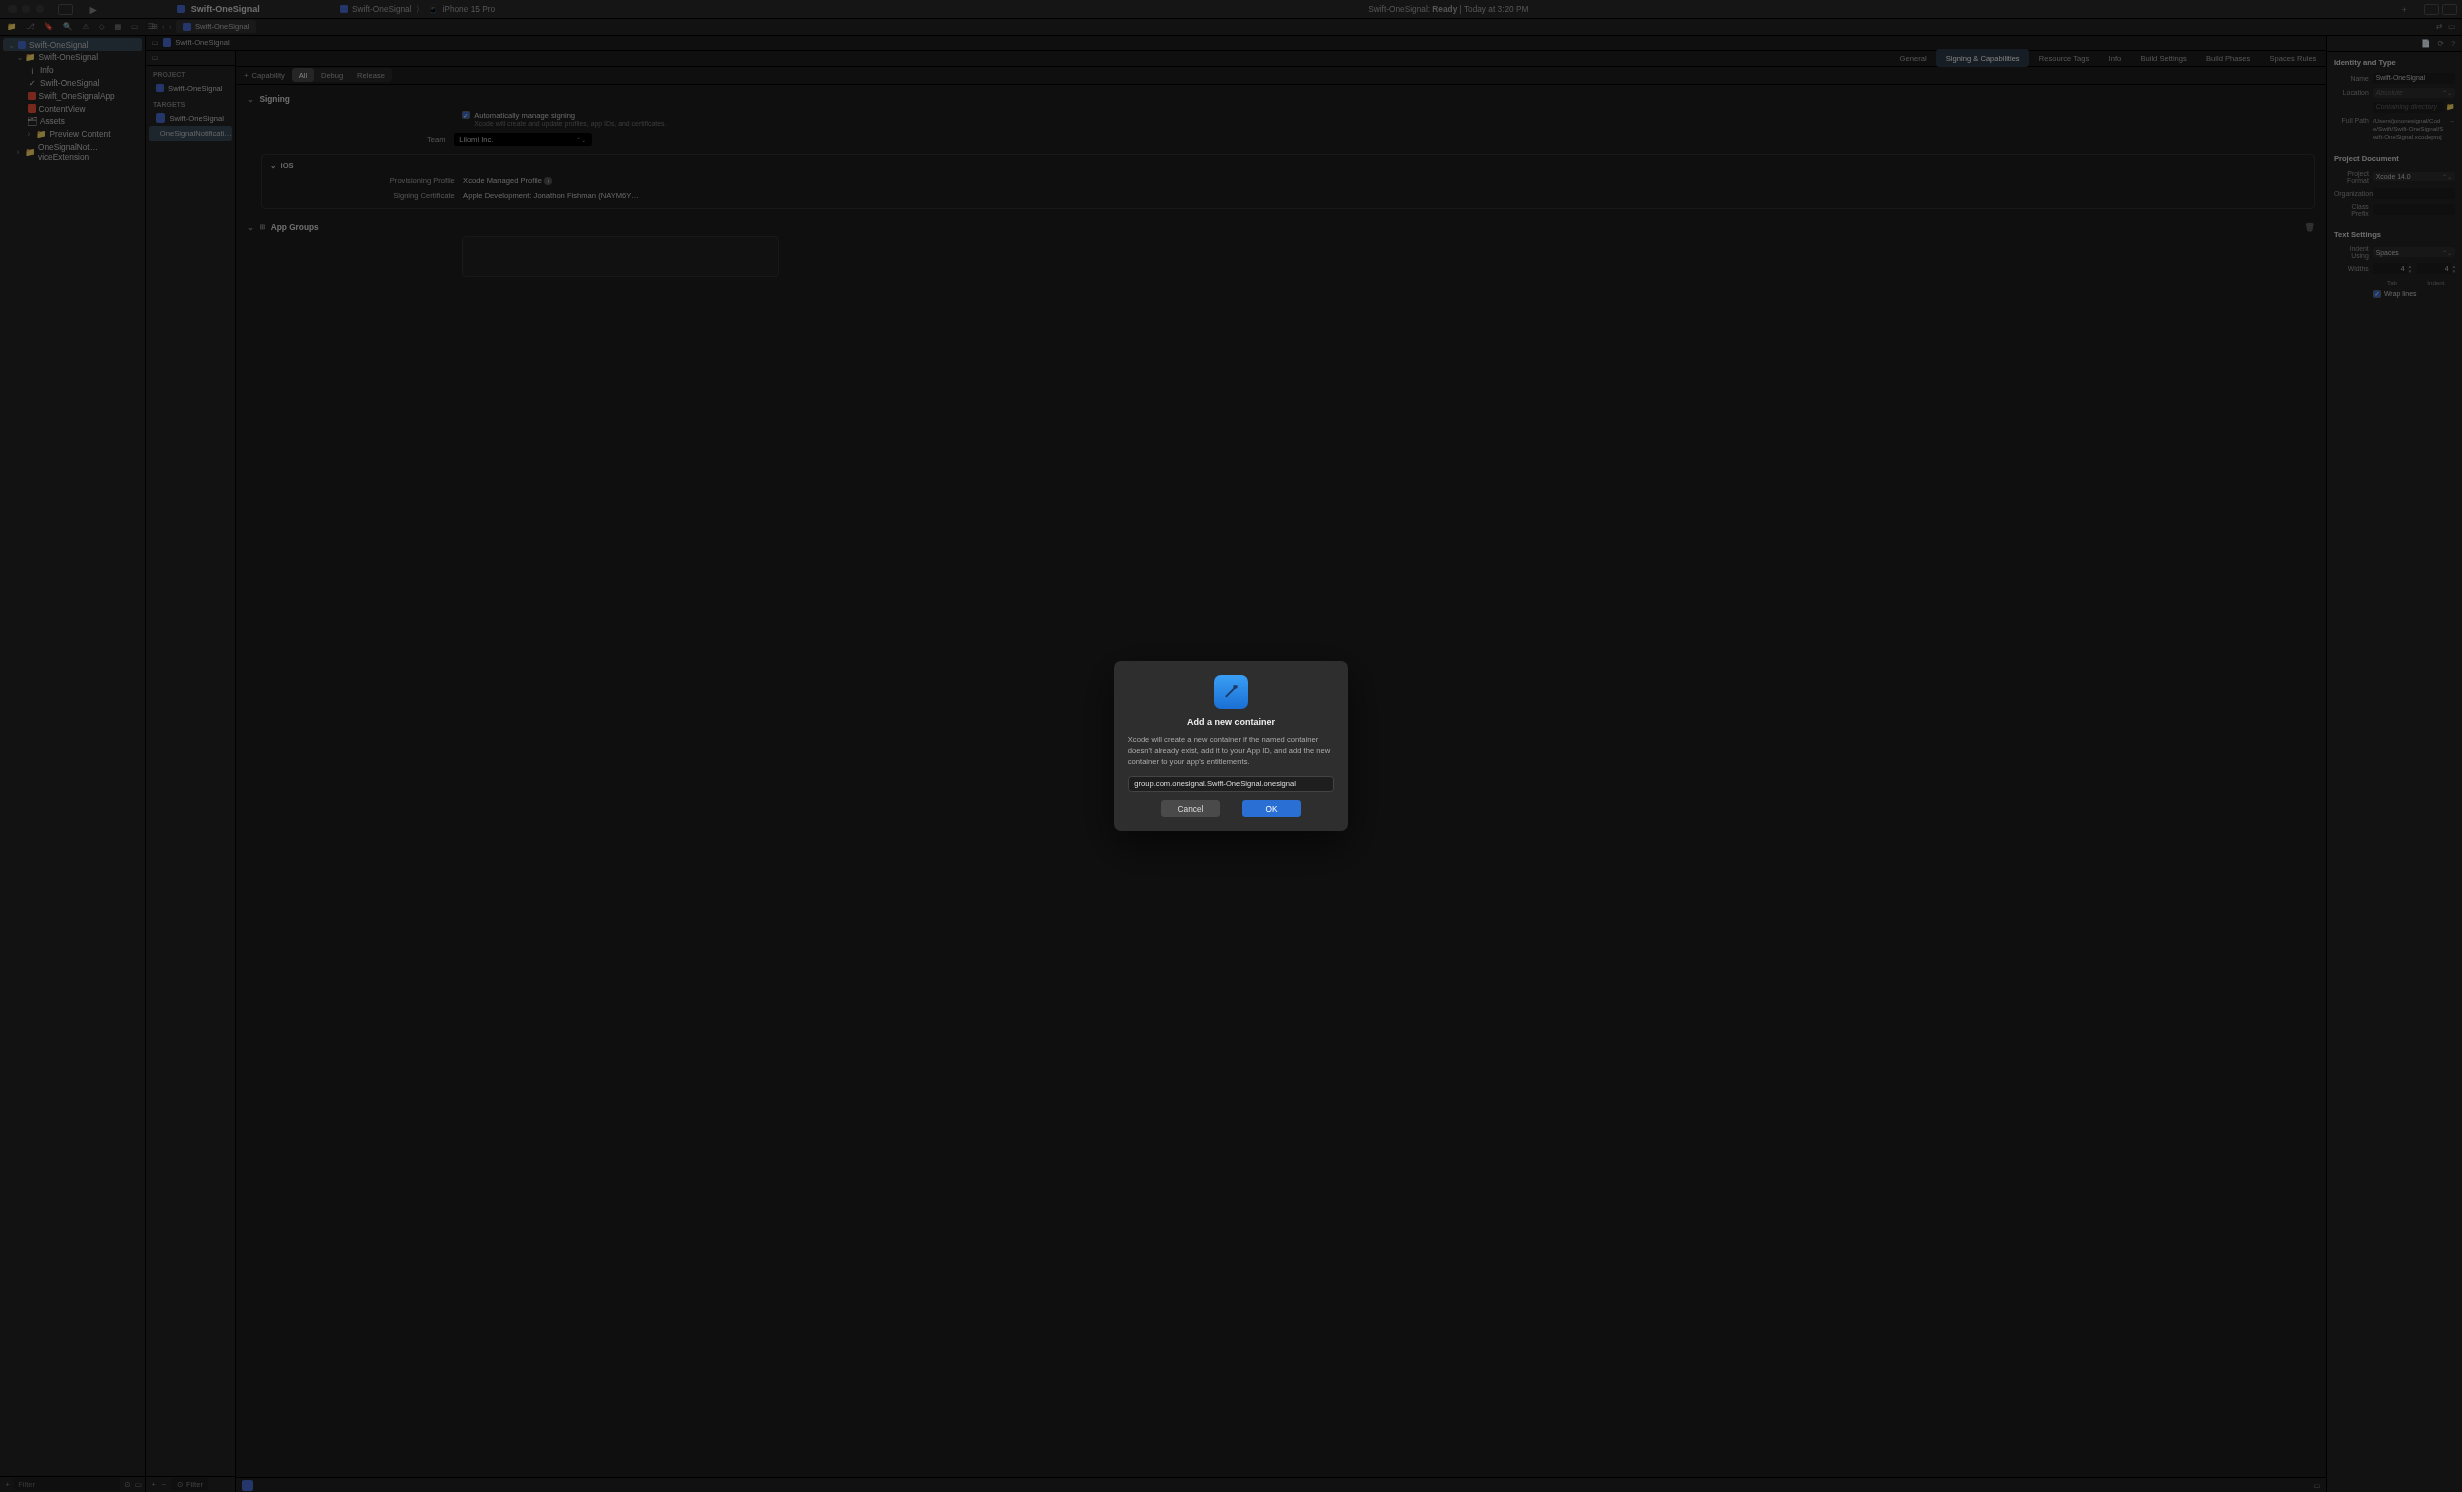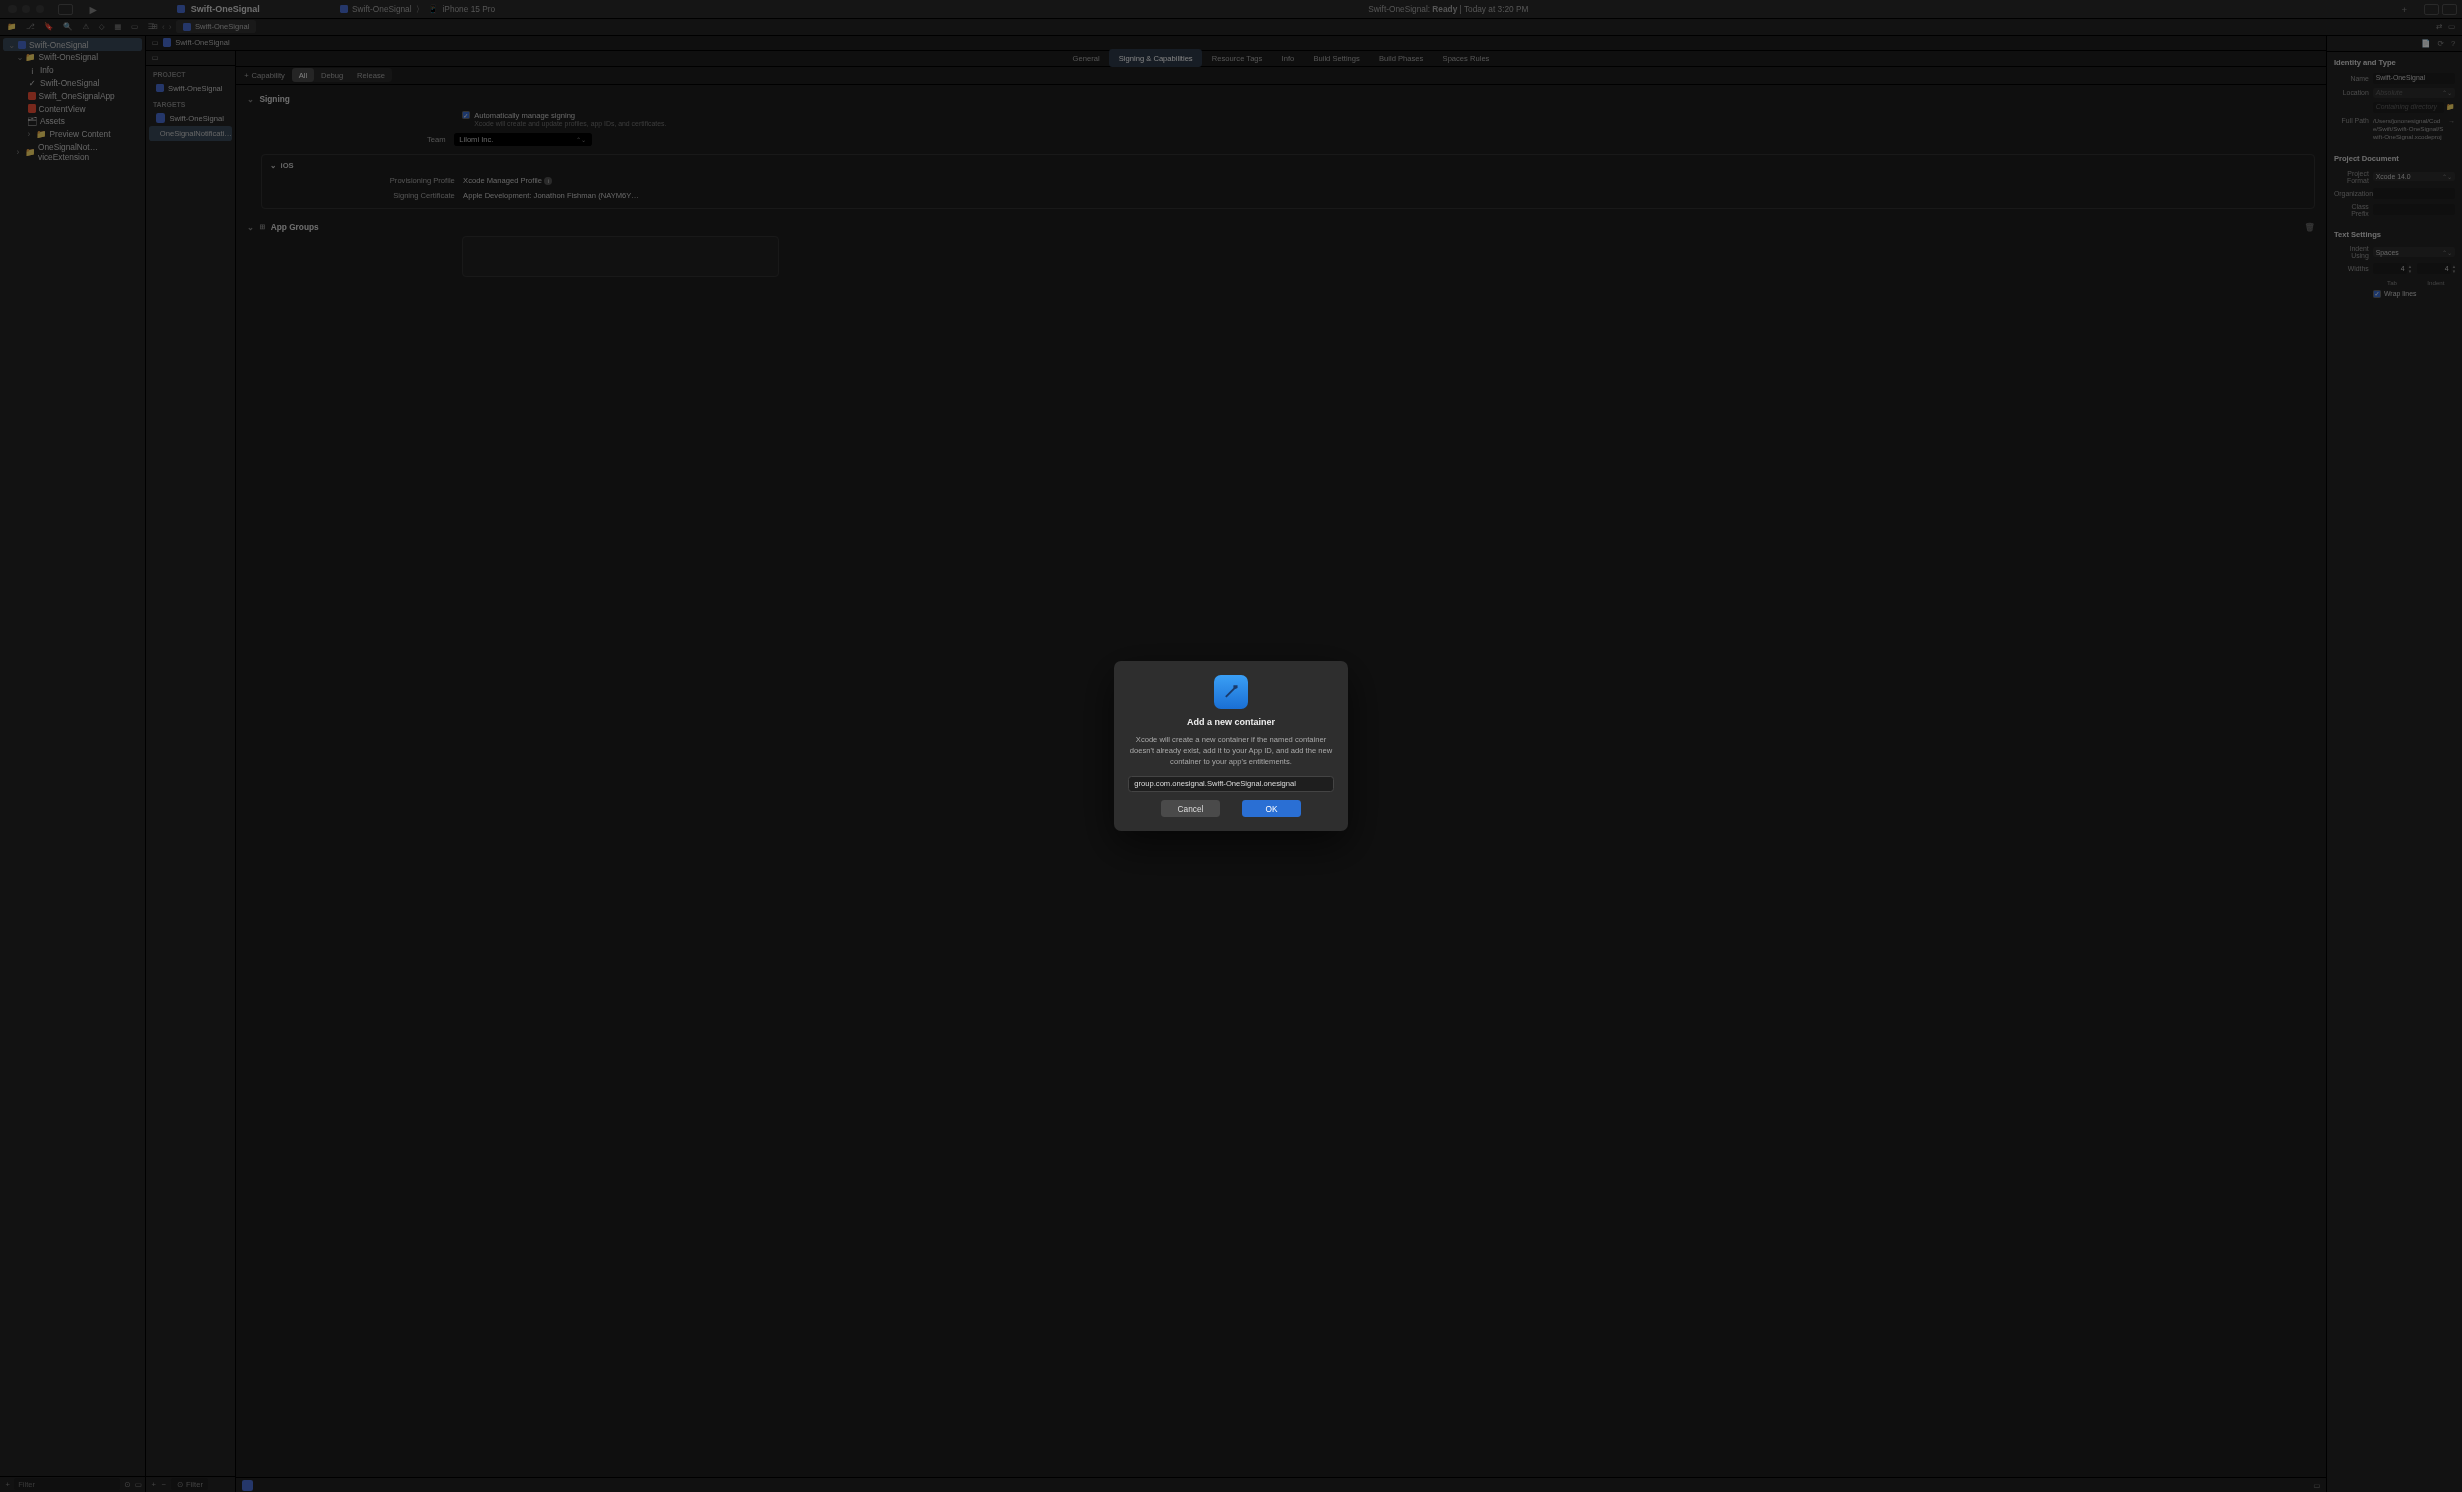--- a/index.html
+++ b/index.html
@@ -58,21 +58,21 @@
 .target-item { display: flex; align-items: center; gap: 4.1px; padding: 2.8px 6.9px; font-size: 7.6px; color: #ccc; border-radius: 2.8px; margin: 0 2.8px; }
 .target-item.selected { background: #3a4a5a; }
 .target-icon { width: 9.6px; height: 9.6px; border-radius: 2.1px; }
 .target-icon.app { background: #4a6fd4; }
 .target-icon.ext { background: #2a7a5a; }
 .targets-bottom { margin-top: auto; height: 16.5px; border-top: 0.7px solid #000; display: flex; align-items: center; padding: 0 5.5px; gap: 5.5px; }
 .filter-pill { background: #1e1e1e; border-radius: 2.8px; padding: 1.4px 5.5px; color: #888; font-size: 7.6px; display: flex; align-items: center; gap: 2.8px; }
 
 
 .editor { flex: 1; background: #1f1f1f; display: flex; flex-direction: column; min-width: 0; }
-.editor-tabs { height: 16px; border-bottom: 0.7px solid #000; display: flex; align-items: center; justify-content: center; gap: 0; }
+.editor-tabs { height: 16px; border-bottom: 0.7px solid #000; display: flex; align-items: center; justify-content: flex-end; gap: 0; }
 .etab { padding: 4.1px 9.6px; font-size: 7.6px; color: #aaa; cursor: pointer; }
 .etab.active { background: #2e3a4a; border-radius: 3.4px; color: #fff; }
 .cap-bar { height: 18px; border-bottom: 0.7px solid #000; display: flex; align-items: center; padding: 0 8.3px; gap: 6.9px; }
 .cap-btn { display: flex; align-items: center; gap: 2.8px; color: #aaa; font-size: 7.6px; }
 .seg { display: flex; background: #2a2a2a; border-radius: 3.4px; }
 .seg-item { padding: 2.1px 6.9px; font-size: 7.6px; color: #aaa; }
 .seg-item.active { background: #4a4a4a; border-radius: 3.4px; color: #fff; }
 
 .editor-body { flex: 1; overflow: auto; padding: 5.5px 11px; }
 .section { margin-bottom: 8.3px; }
@@ -118,21 +118,21 @@
 .width-row { display: flex; gap: 5.5px; }
 .width-col { flex: 1; display: flex; align-items: center; }
 .width-lbl { font-size: 6.2px; color: #888; text-align: center; }
 
 
 .overlay { position: fixed; inset: 0; background: rgba(0,0,0,0.5); display: flex; align-items: center; justify-content: center; }
 .modal { width: 234px; background: #2e2e2e; border-radius: 6.9px; padding: 13.8px; display: flex; flex-direction: column; align-items: center; gap: 8.3px; box-shadow: 0 13.8px 41px rgba(0,0,0,0.6); }
 .modal-icon { width: 34px; height: 34px; background: linear-gradient(180deg, #3a9ff5, #1a6fd4); border-radius: 6.9px; display: flex; align-items: center; justify-content: center; position: relative; }
 .hammer { position: absolute; width: 20.7px; height: 20.7px; }
 .modal-title { font-size: 9px; font-weight: 600; color: #eee; }
-.modal-desc { font-size: 7.6px; color: #aaa; text-align: center; line-height: 1.4; }
+.modal-desc { font-size: 7.6px; color: #aaa; line-height: 1.4; }
 .modal-input { width: 100%; background: #1e1e1e; border: 0.7px solid #444; border-radius: 3.4px; padding: 2.8px 5.5px; color: #ddd; font-size: 7.6px; }
 .modal-buttons { display: flex; gap: 22px; width: 100%; justify-content: center; }
 .modal-btn { flex: 0 0 59px; padding: 3.4px 0; border-radius: 3.4px; font-size: 8.3px; text-align: center; cursor: pointer; }
 .btn-cancel { background: #4a4a4a; color: #ddd; }
 .btn-ok { background: #2a6fd4; color: #fff; }
 
 svg { display: block; }
 </style>
 </head>
 <body>

